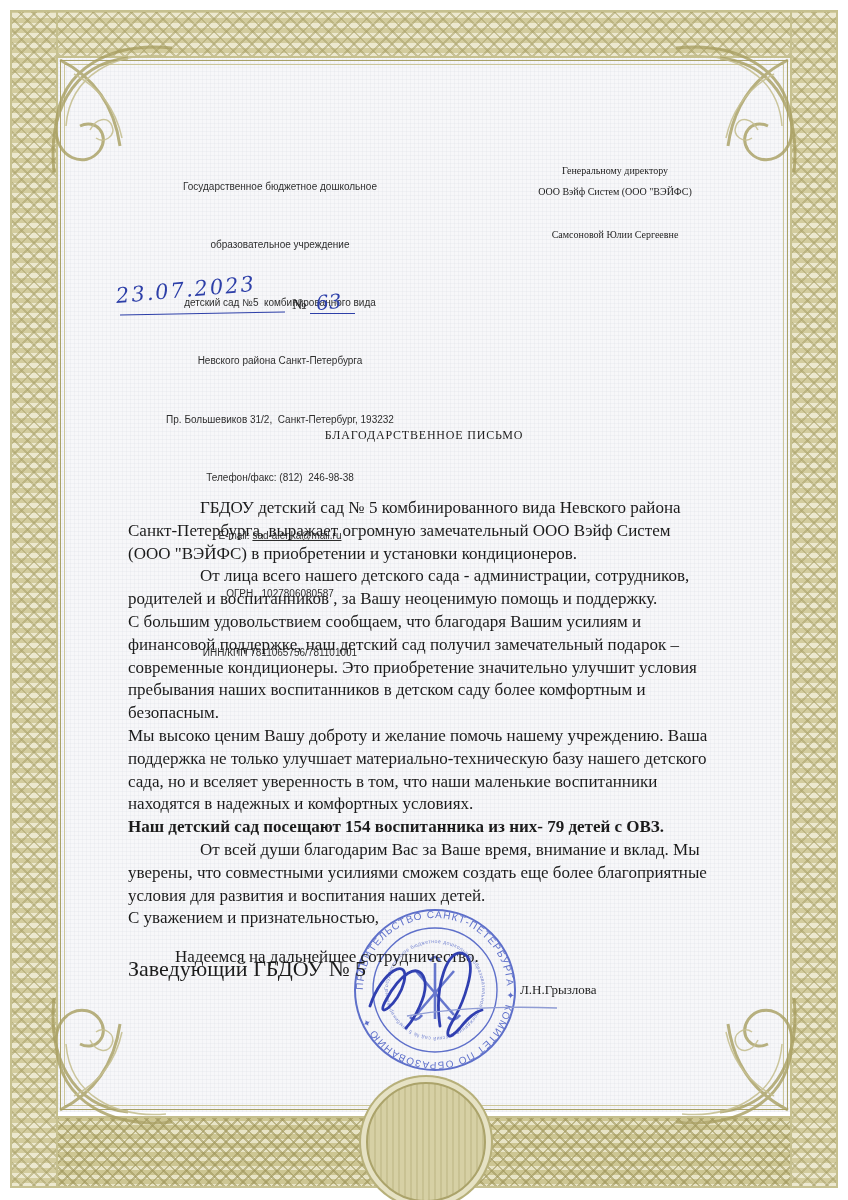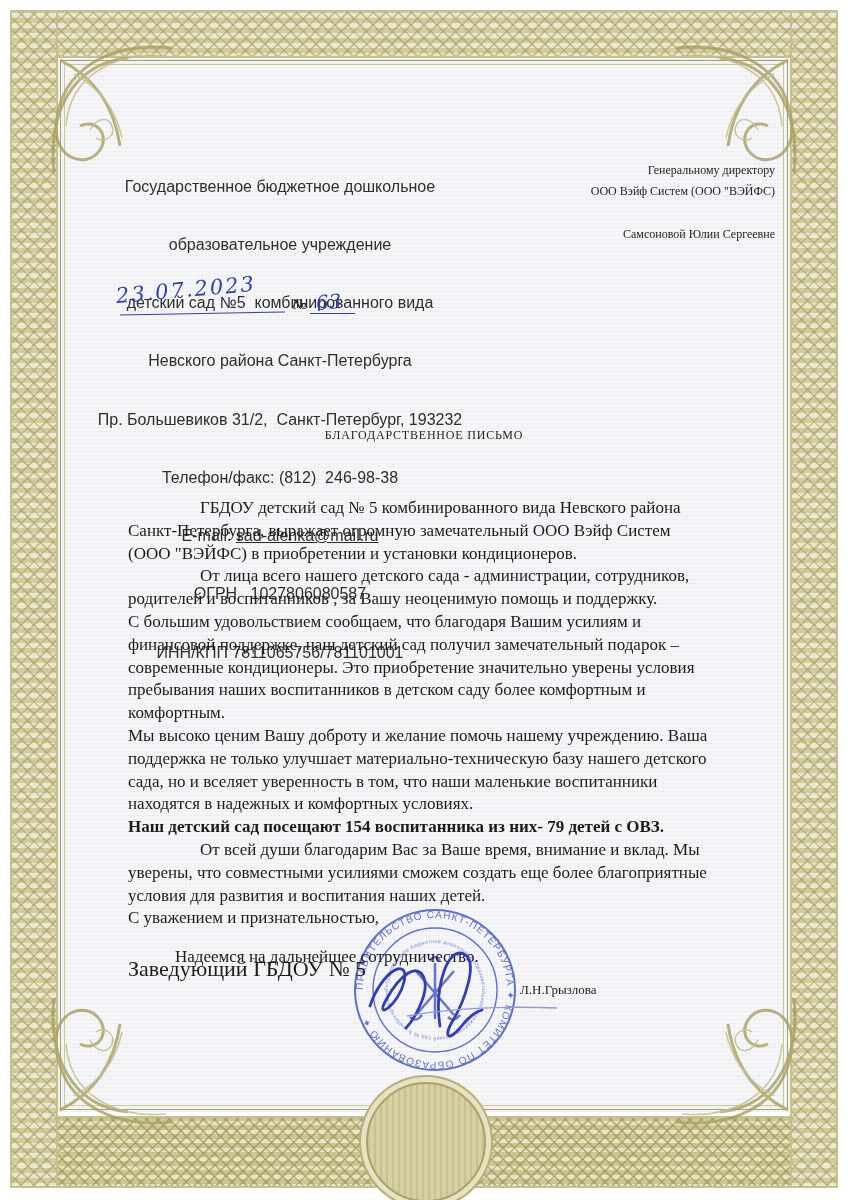--- a/index.html
+++ b/index.html
@@ -55,28 +55,28 @@
     position:absolute;left:58px;top:58px;right:58px;bottom:88px;
     background:
       repeating-linear-gradient(90deg, rgba(198,202,212,.14) 0 1px, rgba(0,0,0,0) 1px 4px),
       repeating-linear-gradient(0deg, rgba(198,202,212,.14) 0 1px, rgba(0,0,0,0) 1px 4px),
       #f7f7f9;
   }
   
   .org-block{
     position:absolute;left:95px;top:138px;width:370px;
     font-family:"Liberation Sans", sans-serif;
-    font-size:16px;line-height:19.4px;color:#2e2e2e;
+    font-size:10px;line-height:19.4px;color:#2e2e2e;
     text-align:center;white-space:pre-wrap;
   }
   .org-line{min-height:19.4px;}
   .email-link{text-decoration:underline;text-align:center;}
   .recipient-block{
     position:absolute;left:455px;top:160px;width:320px;
-    font-size:12px;line-height:21px;text-align:right;color:#222;
+    font-size:10px;line-height:21px;text-align:center;color:#222;
   }
   .recipient-gap{height:22px;}
   
   .hand{color:#2d3fa8;font-style:italic;font-family:"DejaVu Serif", serif;}
   .date-script{
     position:absolute;left:116px;top:284px;font-size:21px;letter-spacing:2px;
     transform:rotate(-5deg);transform-origin:left center;
   }
   .date-underline{position:absolute;left:120px;top:313px;width:165px;height:0;
     border-bottom:1.6px solid #2d3fa8;transform:rotate(-1deg);}
@@ -194,23 +194,23 @@
   <div class="title">БЛАГОДАРСТВЕННОЕ ПИСЬМО</div>
 
   <div class="body-block">
     <div class="bline indent">ГБДОУ детский сад № 5 комбинированного вида Невского района</div>
     <div class="bline">Санкт-Петербурга, выражает  огромную замечательный   ООО Вэйф Систем</div>
     <div class="bline">(ООО "ВЭЙФС) в приобретении и установки кондиционеров.</div>
     <div class="bline indent">От лица всего нашего детского сада - администрации, сотрудников,</div>
     <div class="bline">родителей и воспитанников , за Вашу неоценимую помощь и поддержку.</div>
     <div class="bline">С большим удовольствием сообщаем, что благодаря Вашим усилиям и</div>
     <div class="bline">финансовой поддержке, наш детский сад получил замечательный подарок –</div>
-    <div class="bline">современные кондиционеры. Это приобретение значительно уверены условия</div>
+    <div class="bline">современные кондиционеры. Это приобретение значительно улучшит условия</div>
     <div class="bline">пребывания наших воспитанников в детском саду более комфортным и</div>
-    <div class="bline">комфортным.</div>
+    <div class="bline">безопасным.</div>
     <div class="bline">Мы высоко ценим Вашу доброту и желание помочь нашему учреждению. Ваша</div>
     <div class="bline">поддержка не только улучшает материально-техническую базу нашего детского</div>
     <div class="bline">сада, но и вселяет уверенность в том, что наши маленькие воспитанники</div>
     <div class="bline">находятся в надежных и комфортных условиях.</div>
     <div class="bline bold">Наш детский сад посещают 154 воспитанника из них- 79 детей с ОВЗ.</div>
     <div class="bline indent">От всей души благодарим Вас за Ваше время, внимание и вклад. Мы</div>
     <div class="bline">уверены, что совместными усилиями сможем создать еще более благоприятные</div>
     <div class="bline">условия для развития и воспитания наших детей.</div>
     <div class="bline">С уважением и признательностью,</div>
   </div>

